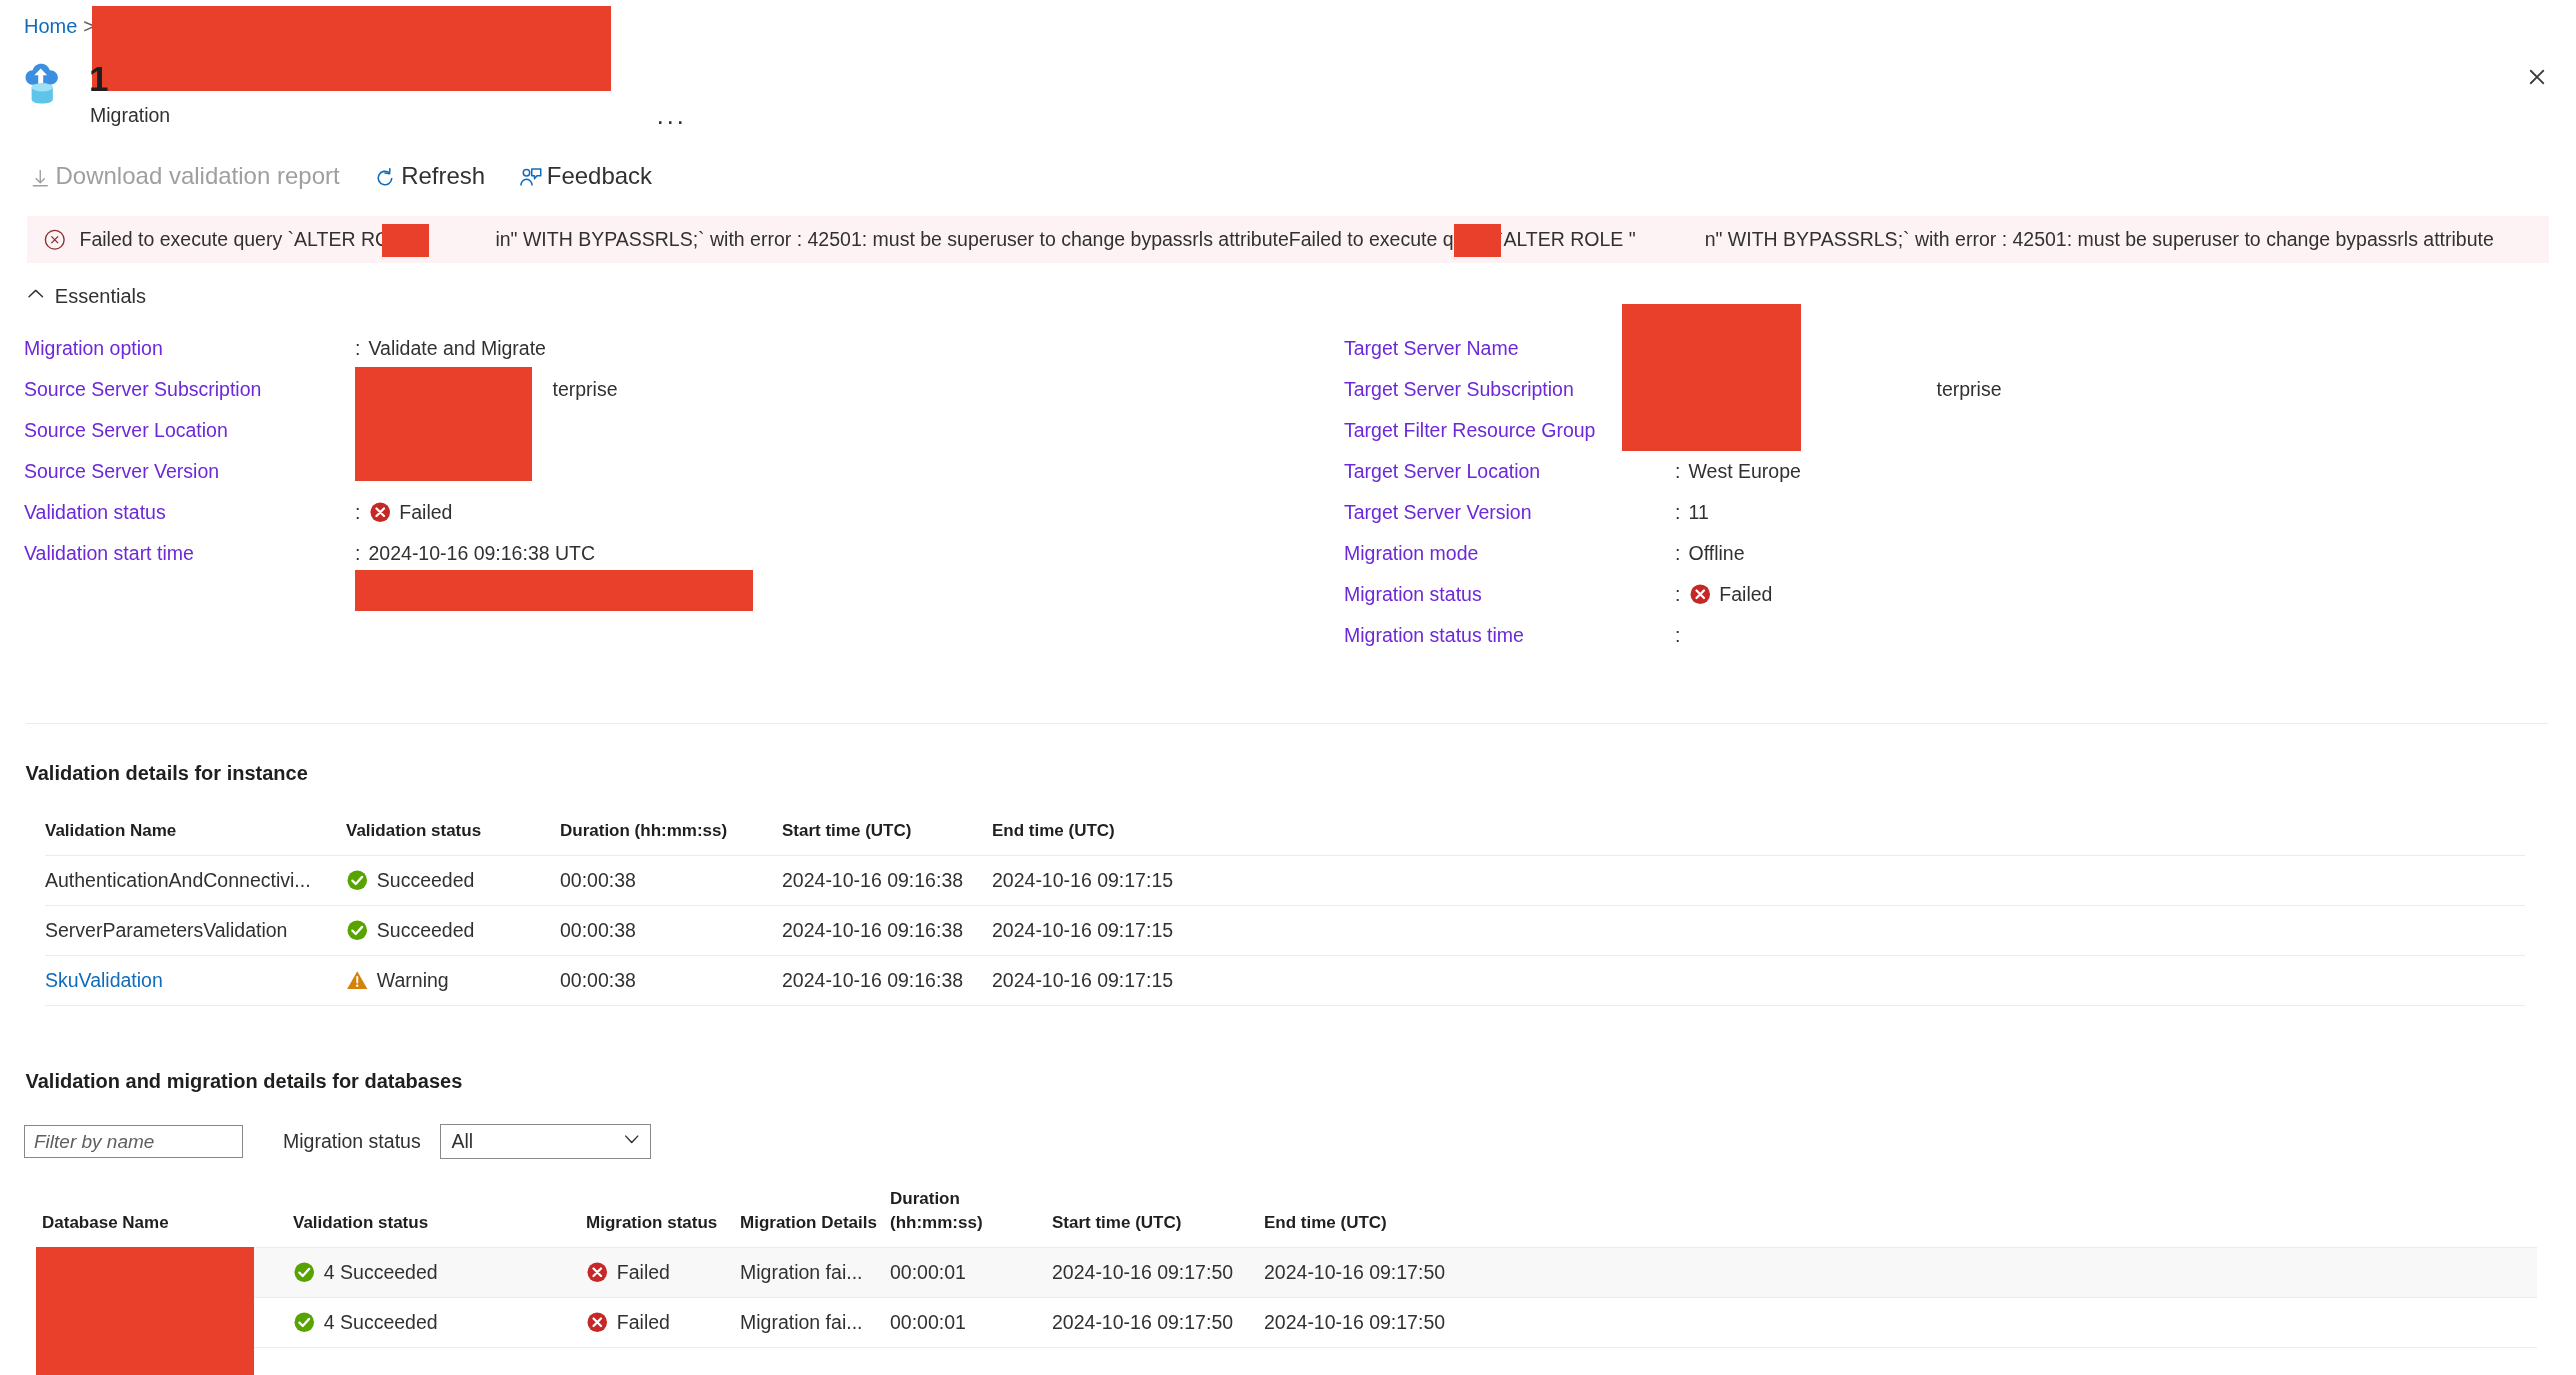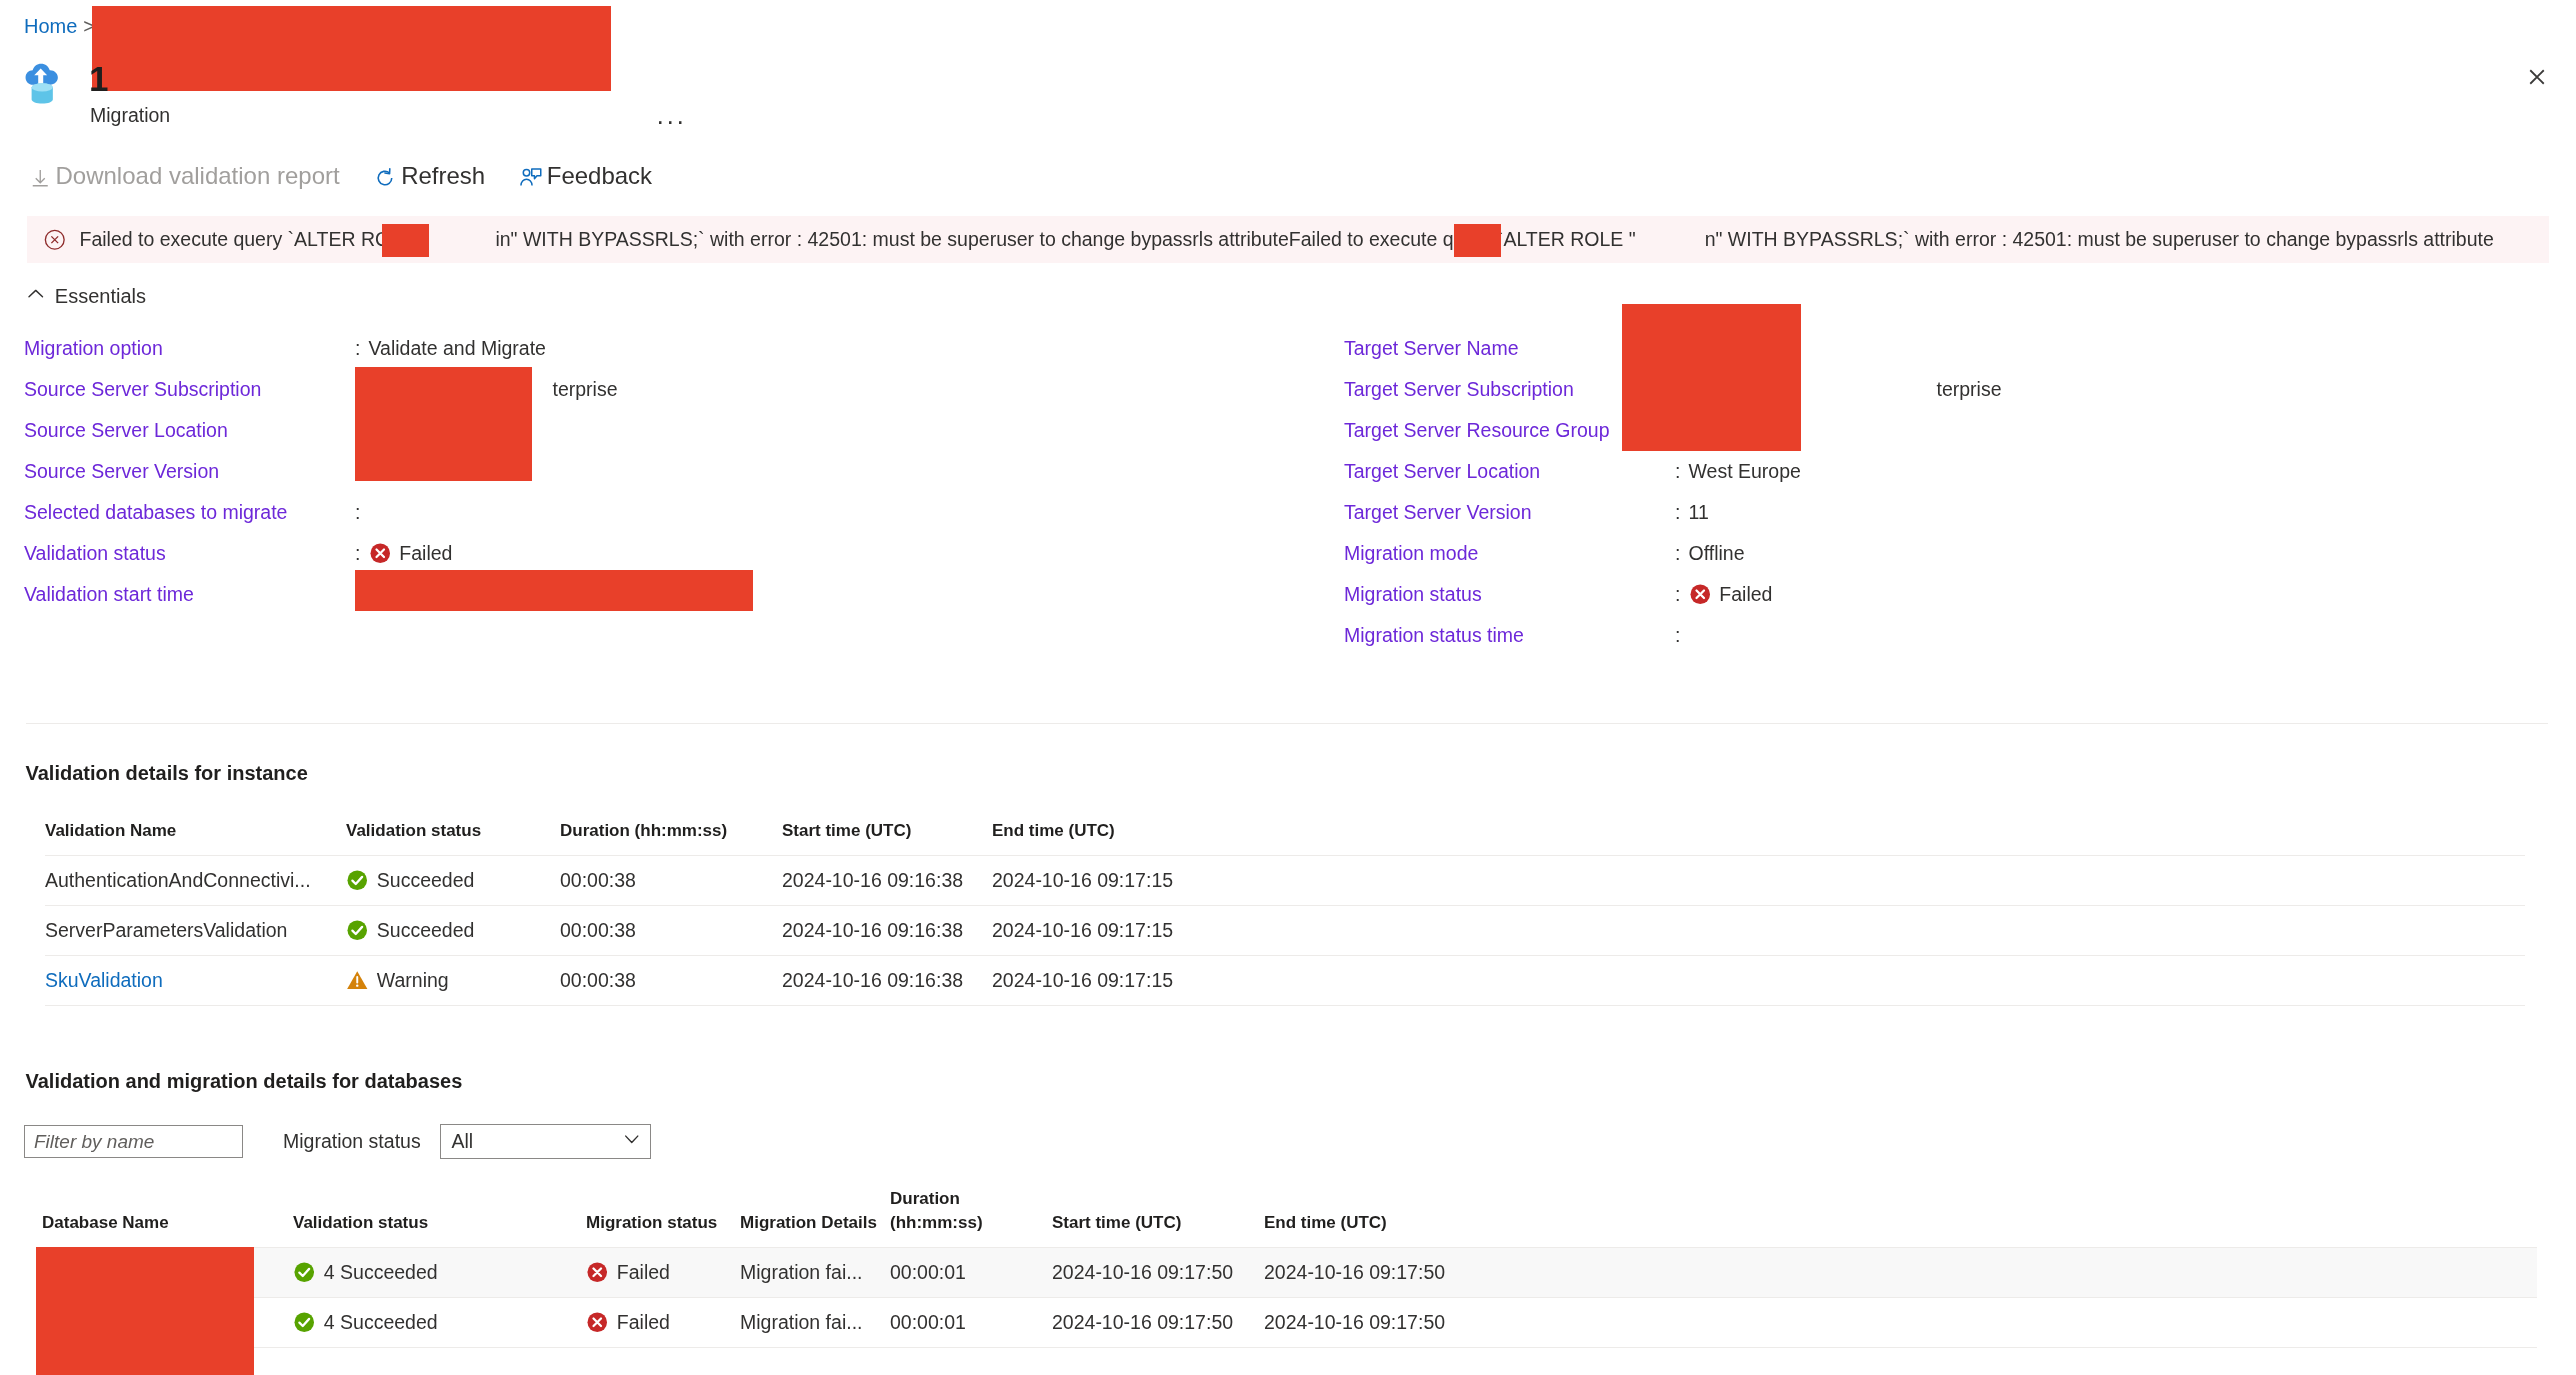--- a/index.html
+++ b/index.html
@@ -232,25 +232,20 @@
       <span class="kvkey">Source Server Location</span>
       <span class="kvsep">:</span>
       <span class="kvval">westeurope</span>
     </div>
     <div class="kvrow">
       <span class="kvkey">Source Server Version</span>
       <span class="kvsep">:</span>
       <span class="kvval">11</span>
     </div>
     <div class="kvrow">
-      <span class="kvkey">Selected databases to migrate</span>
-      <span class="kvsep">:</span>
-      <span class="kvval"></span>
-    </div>
-    <div class="kvrow">
       <span class="kvkey">Validation status</span>
       <span class="kvsep">:</span>
       <span class="kvval">
         <span class="ico ico-fail">
           <svg width="22.5" height="22.5" viewBox="0 0 30 30" xmlns="http://www.w3.org/2000/svg">
             <circle cx="15" cy="15" r="13" fill="#c62828"></circle>
             <path d="M10 10 L20 20 M20 10 L10 20" stroke="#ffffff" stroke-width="3" stroke-linecap="round"></path>
           </svg>
         </span>
         <span>Failed</span>
@@ -271,21 +266,21 @@
       <span class="kvkey">Target Server Name</span>
       <span class="kvsep"></span>
       <span class="kvval"></span>
     </div>
     <div class="kvrow">
       <span class="kvkey">Target Server Subscription</span>
       <span class="kvsep"></span>
       <span class="kvval" style="padding-left:248px;">terprise</span>
     </div>
     <div class="kvrow">
-      <span class="kvkey">Target Server Resource Group</span>
+      <span class="kvkey">Target Filter Resource Group</span>
       <span class="kvsep"></span>
       <span class="kvval"></span>
     </div>
     <div class="kvrow">
       <span class="kvkey">Target Server Location</span>
       <span class="kvsep">:</span>
       <span class="kvval">West Europe</span>
     </div>
     <div class="kvrow">
       <span class="kvkey">Target Server Version</span>

